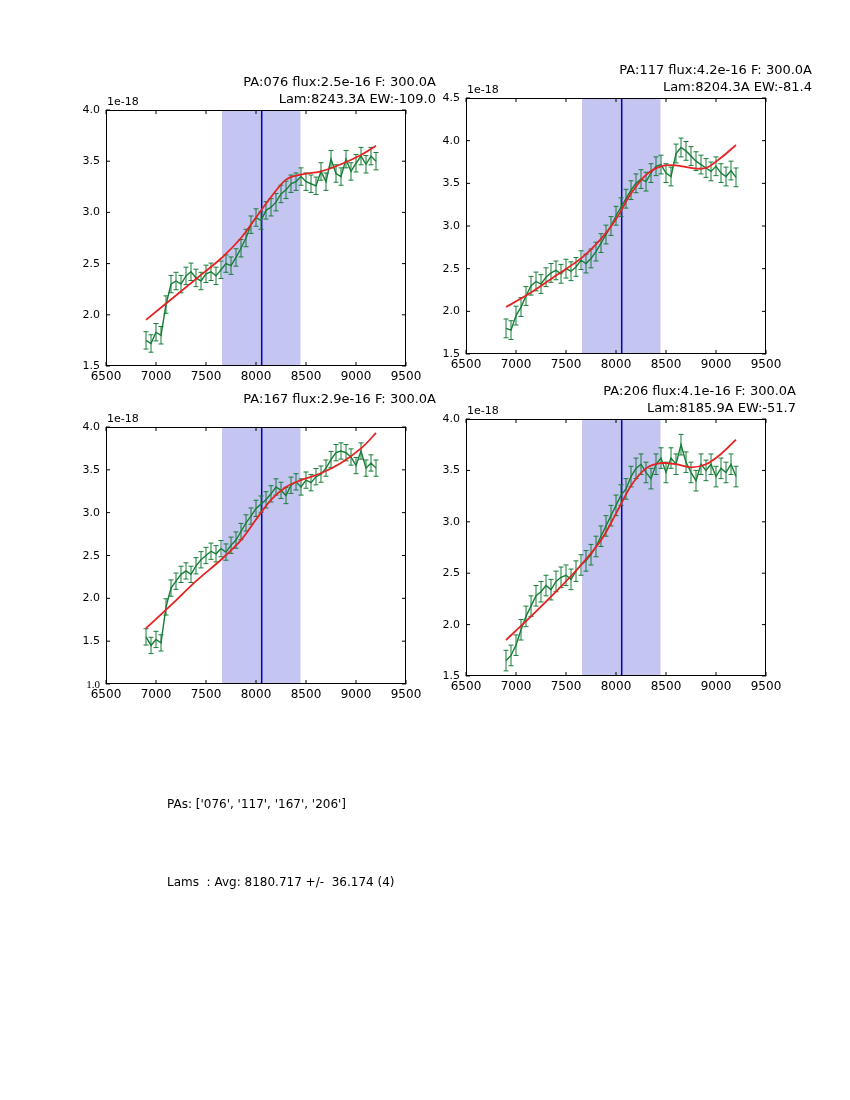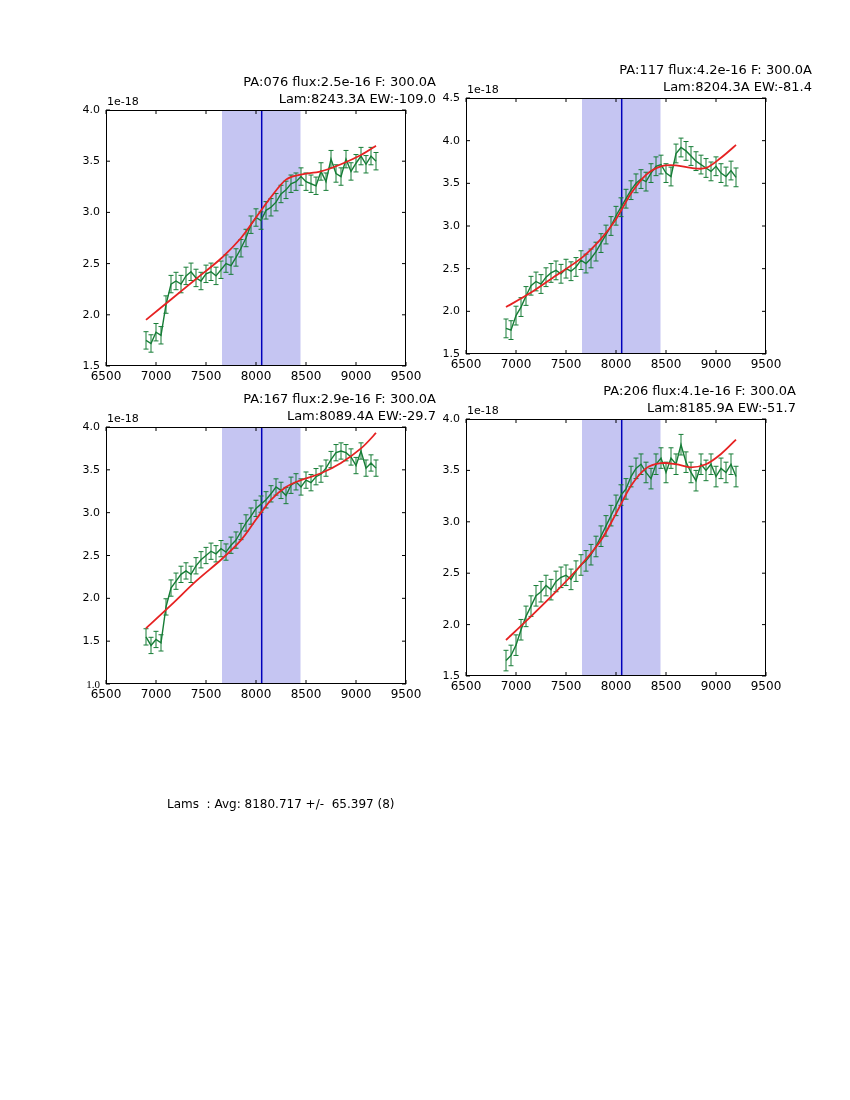--- a/index.html
+++ b/index.html
@@ -589,21 +589,20 @@
         <line x1="0" x2="4" y1="85.66666666666669" y2="85.66666666666669" stroke="#000000" stroke-width="1"></line>
         <line x1="296" x2="300" y1="85.66666666666669" y2="85.66666666666669" stroke="#000000" stroke-width="1"></line>
         <line x1="0" x2="4" y1="42.833333333333314" y2="42.833333333333314" stroke="#000000" stroke-width="1"></line>
         <line x1="296" x2="300" y1="42.833333333333314" y2="42.833333333333314" stroke="#000000" stroke-width="1"></line>
         <line x1="0" x2="4" y1="0" y2="0" stroke="#000000" stroke-width="1"></line>
         <line x1="296" x2="300" y1="0" y2="0" stroke="#000000" stroke-width="1"></line>
         <rect x="0.5" y="0.5" width="299" height="256" fill="none" stroke="#000000" stroke-width="1"></rect>
       </svg>
     <div class="title">
       <div>PA:167 flux:2.9e-16 F: 300.0A</div>
-      <div>Lam:8089.4A EW:-29.7</div>
     </div>
     <div class="offset">1e-18</div>
   <span class="xtick" style="left: 0px;">6500</span>
       <span class="xtick" style="left: 50px;">7000</span>
       <span class="xtick" style="left: 100px;">7500</span>
       <span class="xtick" style="left: 150px;">8000</span>
       <span class="xtick" style="left: 200px;">8500</span>
       <span class="xtick" style="left: 250px;">9000</span>
       <span class="xtick" style="left: 300px;">9500</span>
       <span class="ytick" style="top: 257px; font-family: Liberation Serif, serif;">1.0</span>
@@ -804,18 +803,19 @@
       <span class="xtick" style="left: 300px;">9500</span>
       <span class="ytick" style="top: 257px;">1.5</span>
       <span class="ytick" style="top: 205.6px;">2.0</span>
       <span class="ytick" style="top: 154.2px;">2.5</span>
       <span class="ytick" style="top: 102.8px;">3.0</span>
       <span class="ytick" style="top: 51.4px;">3.5</span>
       <span class="ytick" style="top: 0px;">4.0</span>
     </div>
 
   <div class="summary">
-    <div>Lams  : Avg: 8180.717 +/-  65.397 (8)</div>
+    <div>PAs: ['076', '117', '167', '206']</div>
+    <div>Lams  : Avg: 8180.717 +/-  36.174 (4)</div>
     
     
   </div>
 
 </div>
 
 </body></html>

